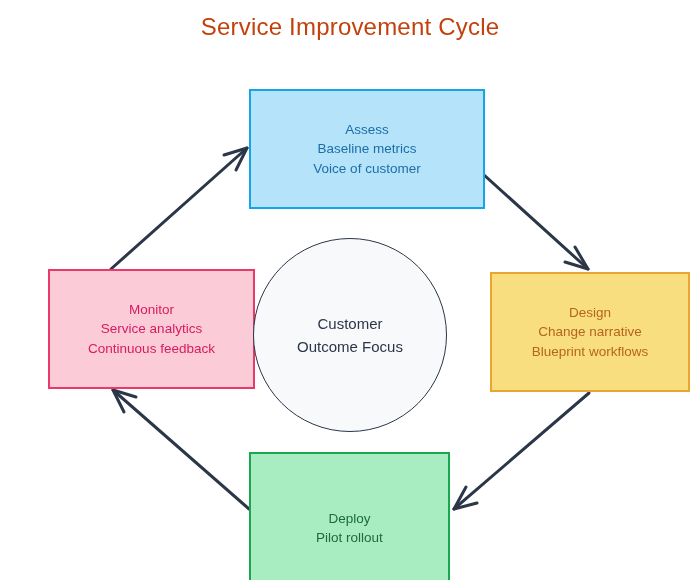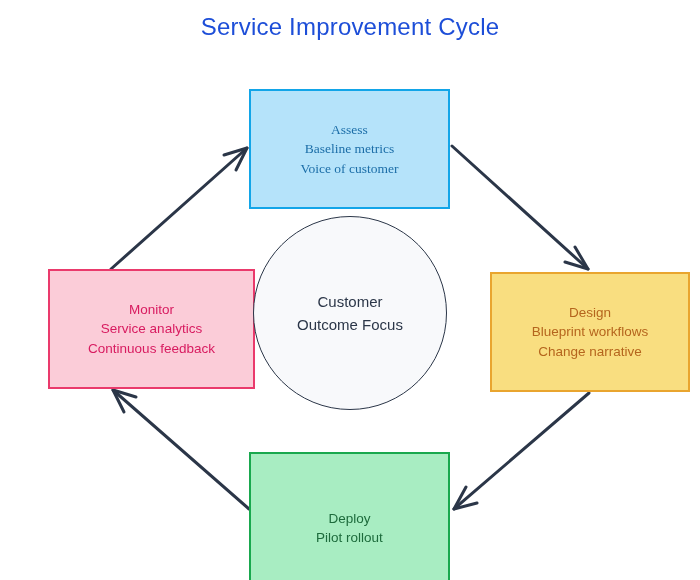--- a/index.html
+++ b/index.html
@@ -20,21 +20,21 @@
     background: #ffffff;
   }
   #title {
     position: absolute;
     top: 13px;
     left: 0;
     width: 700px;
     text-align: center;
     font-size: 24px;
     font-weight: 400;
-    color: #1d4ed8;
+    color: #c2410c;
     letter-spacing: 0.2px;
   }
   .arrow-layer {
     position: absolute;
     top: 0;
     left: 0;
     width: 700px;
     height: 580px;
     pointer-events: none;
   }
@@ -47,37 +47,37 @@
     flex-direction: column;
     align-items: center;
     justify-content: center;
     text-align: center;
     font-size: 13.5px;
     line-height: 19.5px;
   }
   .node .line { display: block; white-space: nowrap; }
 
   #node-assess {
-    left: 249px; top: 89px; width: 201px; height: 120px;
-    background: #b5e3fa; border-color: #12a5e8; color: #1c6ea8; font-family: Liberation Serif, serif;
+    left: 249px; top: 89px; width: 236px; height: 120px;
+    background: #b5e3fa; border-color: #12a5e8; color: #1c6ea8;
   }
   #node-design {
     left: 490px; top: 272px; width: 200px; height: 120px;
     background: #f9de80; border-color: #e9a52f; color: #b5651d; align-items: center;
   }
   #node-deploy {
     left: 249px; top: 452px; width: 201px; height: 152px;
     background: #a8edc2; border-color: #19a84e; color: #1d6b3c;
   }
   #node-monitor {
     left: 8px; top: 269px; width: 207px; height: 120px;
     background: #fbccd8; border-color: #ea3a6c; color: #d81b60; margin-left: 40px;
   }
   #node-center {
-    left: 253px; top: 216px; width: 194px; height: 194px;
+    left: 253px; top: 238px; width: 194px; height: 194px;
     border-radius: 50%;
     background: #f8f9fb; border-color: #2b3648; border-width: 1.6px;
     color: #2b3648;
     font-size: 15px; line-height: 23px;
   }
 </style>
 </head>
 <body>
 
 <div id="canvas">
@@ -111,22 +111,22 @@
   </svg>
 
   <div class="node" id="node-assess">
     <span class="line">Assess</span>
     <span class="line">Baseline metrics</span>
     <span class="line">Voice of customer</span>
   </div>
 
   <div class="node" id="node-design">
     <span class="line">Design</span>
+    <span class="line">Change narrative</span>
     <span class="line">Blueprint workflows</span>
-    <span class="line">Change narrative</span>
   </div>
 
   <div class="node" id="node-deploy">
     <span class="line">Deploy</span>
     <span class="line">Pilot rollout</span>
   </div>
 
   <div class="node" id="node-monitor">
     <span class="line">Monitor</span>
     <span class="line">Service analytics</span>

